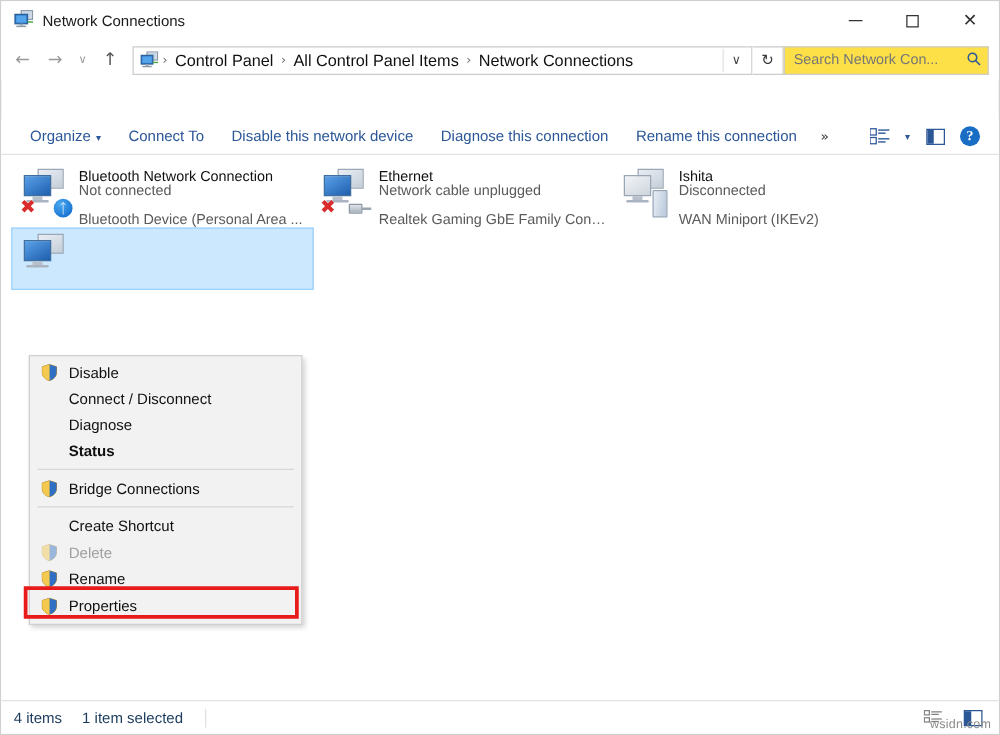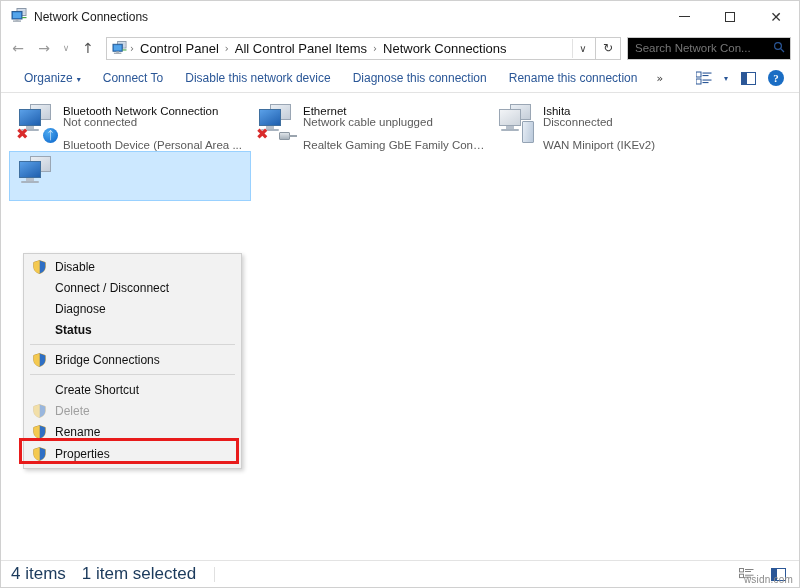--- a/index.html
+++ b/index.html
@@ -154,23 +154,22 @@
     display: flex;
     align-items: center;
     justify-content: center;
     color: #3a3a3a;
     font-size: 12px;
     font-family: "DejaVu Sans", sans-serif;
   }
   .searchbox {
     width: 164px;
     height: 23px;
-    margin-left: 6px;
     border: 1px solid #cccccc;
-    background: #000000;
+    background: #fde047;
     box-sizing: border-box;
     display: flex;
     align-items: center;
     padding: 0 5px 0 7px;
   }
   .search-text {
     flex: 1;
     font-size: 11.5px;
     color: #767676;
     white-space: nowrap;
@@ -184,20 +183,21 @@
 
   
   .toolbar {
     height: 29px;
     display: flex;
     align-items: center;
     border-bottom: 1px solid #e3e3e3;
     padding-left: 12px;
     box-sizing: border-box;
     background: #ffffff;
+    margin-top: 31px;
   }
   .tb-item {
     font-size: 12px;
     color: #2b5797;
     padding: 4px 11px;
     white-space: nowrap;
   }
   .tb-caret {
     font-size: 8px;
     margin-left: 4px;
@@ -443,21 +443,21 @@
     width: 100%;
     height: 27px;
     border-top: 1px solid #e3e3e3;
     background: #ffffff;
     display: flex;
     align-items: center;
     box-sizing: border-box;
     padding: 0 8px 0 10px;
   }
   .sb-text {
-    font-size: 17px;
+    font-size: 12px;
     color: #1b3a5c;
     padding-right: 16px;
     white-space: nowrap;
   }
   .sb-divider {
     width: 1px;
     height: 15px;
     background: #e0e0e0;
     margin-left: 2px;
   }

